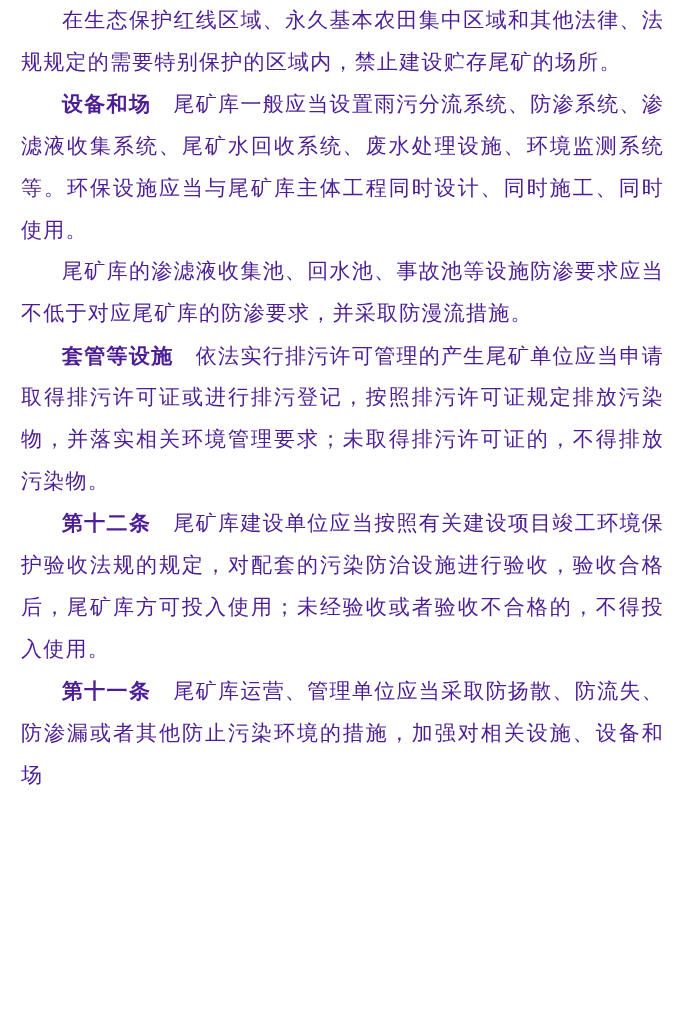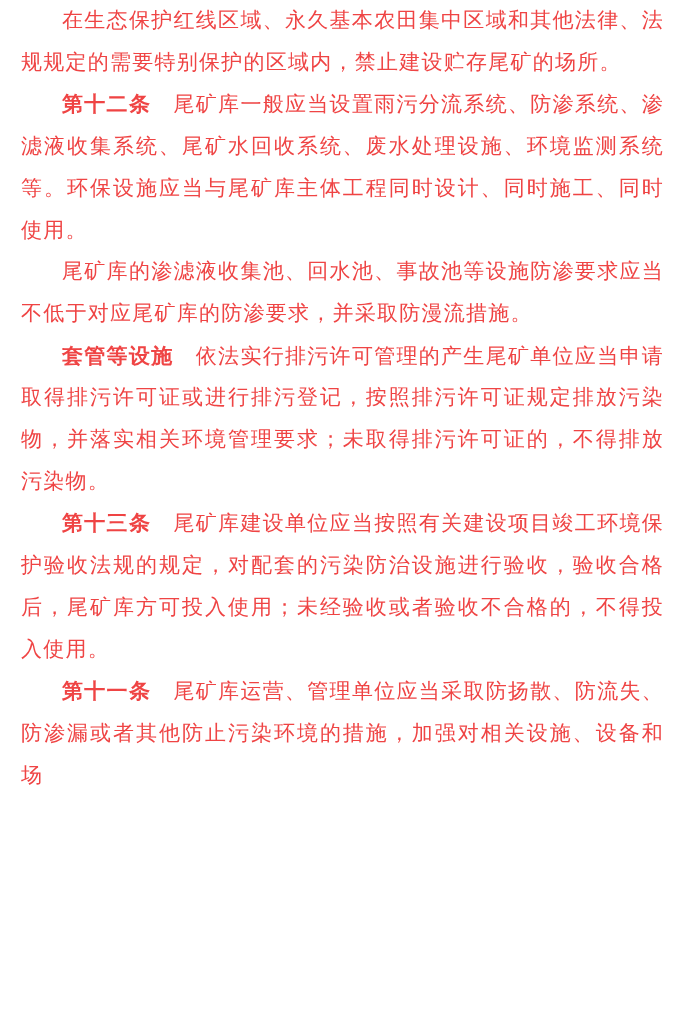--- a/index.html
+++ b/index.html
@@ -22,37 +22,37 @@
   .doc-body {
     width: 643px;
   }
   p.para {
     margin: 0;
     padding: 0;
     font-family: "Liberation Serif", "DejaVu Serif", serif;
     font-size: 21px;
     line-height: 41.7px;
     letter-spacing: 1.25px;
-    color: #ef4444;
+    color: #4c1d95;
     text-align: justify;
     text-justify: inter-character;
     text-indent: 41px;
     word-break: break-all;
   }
   p.para .term {
     font-family: "Liberation Sans", "DejaVu Sans", sans-serif;
     font-weight: 700;
     letter-spacing: 1.25px;
   }
 </style>
 </head>
 <body>
 
 <main class="page">
   <div class="doc-body">
       <p class="para">在生态保护红线区域、永久基本农田集中区域和其他法律、法规规定的需要特别保护的区域内，禁止建设贮存尾矿的场所。</p>
-      <p class="para"><span class="term">第十二条</span>　尾矿库一般应当设置雨污分流系统、防渗系统、渗滤液收集系统、尾矿水回收系统、废水处理设施、环境监测系统等。环保设施应当与尾矿库主体工程同时设计、同时施工、同时使用。</p>
+      <p class="para"><span class="term">设备和场</span>　尾矿库一般应当设置雨污分流系统、防渗系统、渗滤液收集系统、尾矿水回收系统、废水处理设施、环境监测系统等。环保设施应当与尾矿库主体工程同时设计、同时施工、同时使用。</p>
       <p class="para">尾矿库的渗滤液收集池、回水池、事故池等设施防渗要求应当不低于对应尾矿库的防渗要求，并采取防漫流措施。</p>
       <p class="para"><span class="term">套管等设施</span>　依法实行排污许可管理的产生尾矿单位应当申请取得排污许可证或进行排污登记，按照排污许可证规定排放污染物，并落实相关环境管理要求；未取得排污许可证的，不得排放污染物。</p>
-      <p class="para"><span class="term">第十三条</span>　尾矿库建设单位应当按照有关建设项目竣工环境保护验收法规的规定，对配套的污染防治设施进行验收，验收合格后，尾矿库方可投入使用；未经验收或者验收不合格的，不得投入使用。</p>
+      <p class="para"><span class="term">第十二条</span>　尾矿库建设单位应当按照有关建设项目竣工环境保护验收法规的规定，对配套的污染防治设施进行验收，验收合格后，尾矿库方可投入使用；未经验收或者验收不合格的，不得投入使用。</p>
       <p class="para"><span class="term">第十一条</span>　尾矿库运营、管理单位应当采取防扬散、防流失、防渗漏或者其他防止污染环境的措施，加强对相关设施、设备和场</p>
     </div>
 </main>
 
 </body></html>

